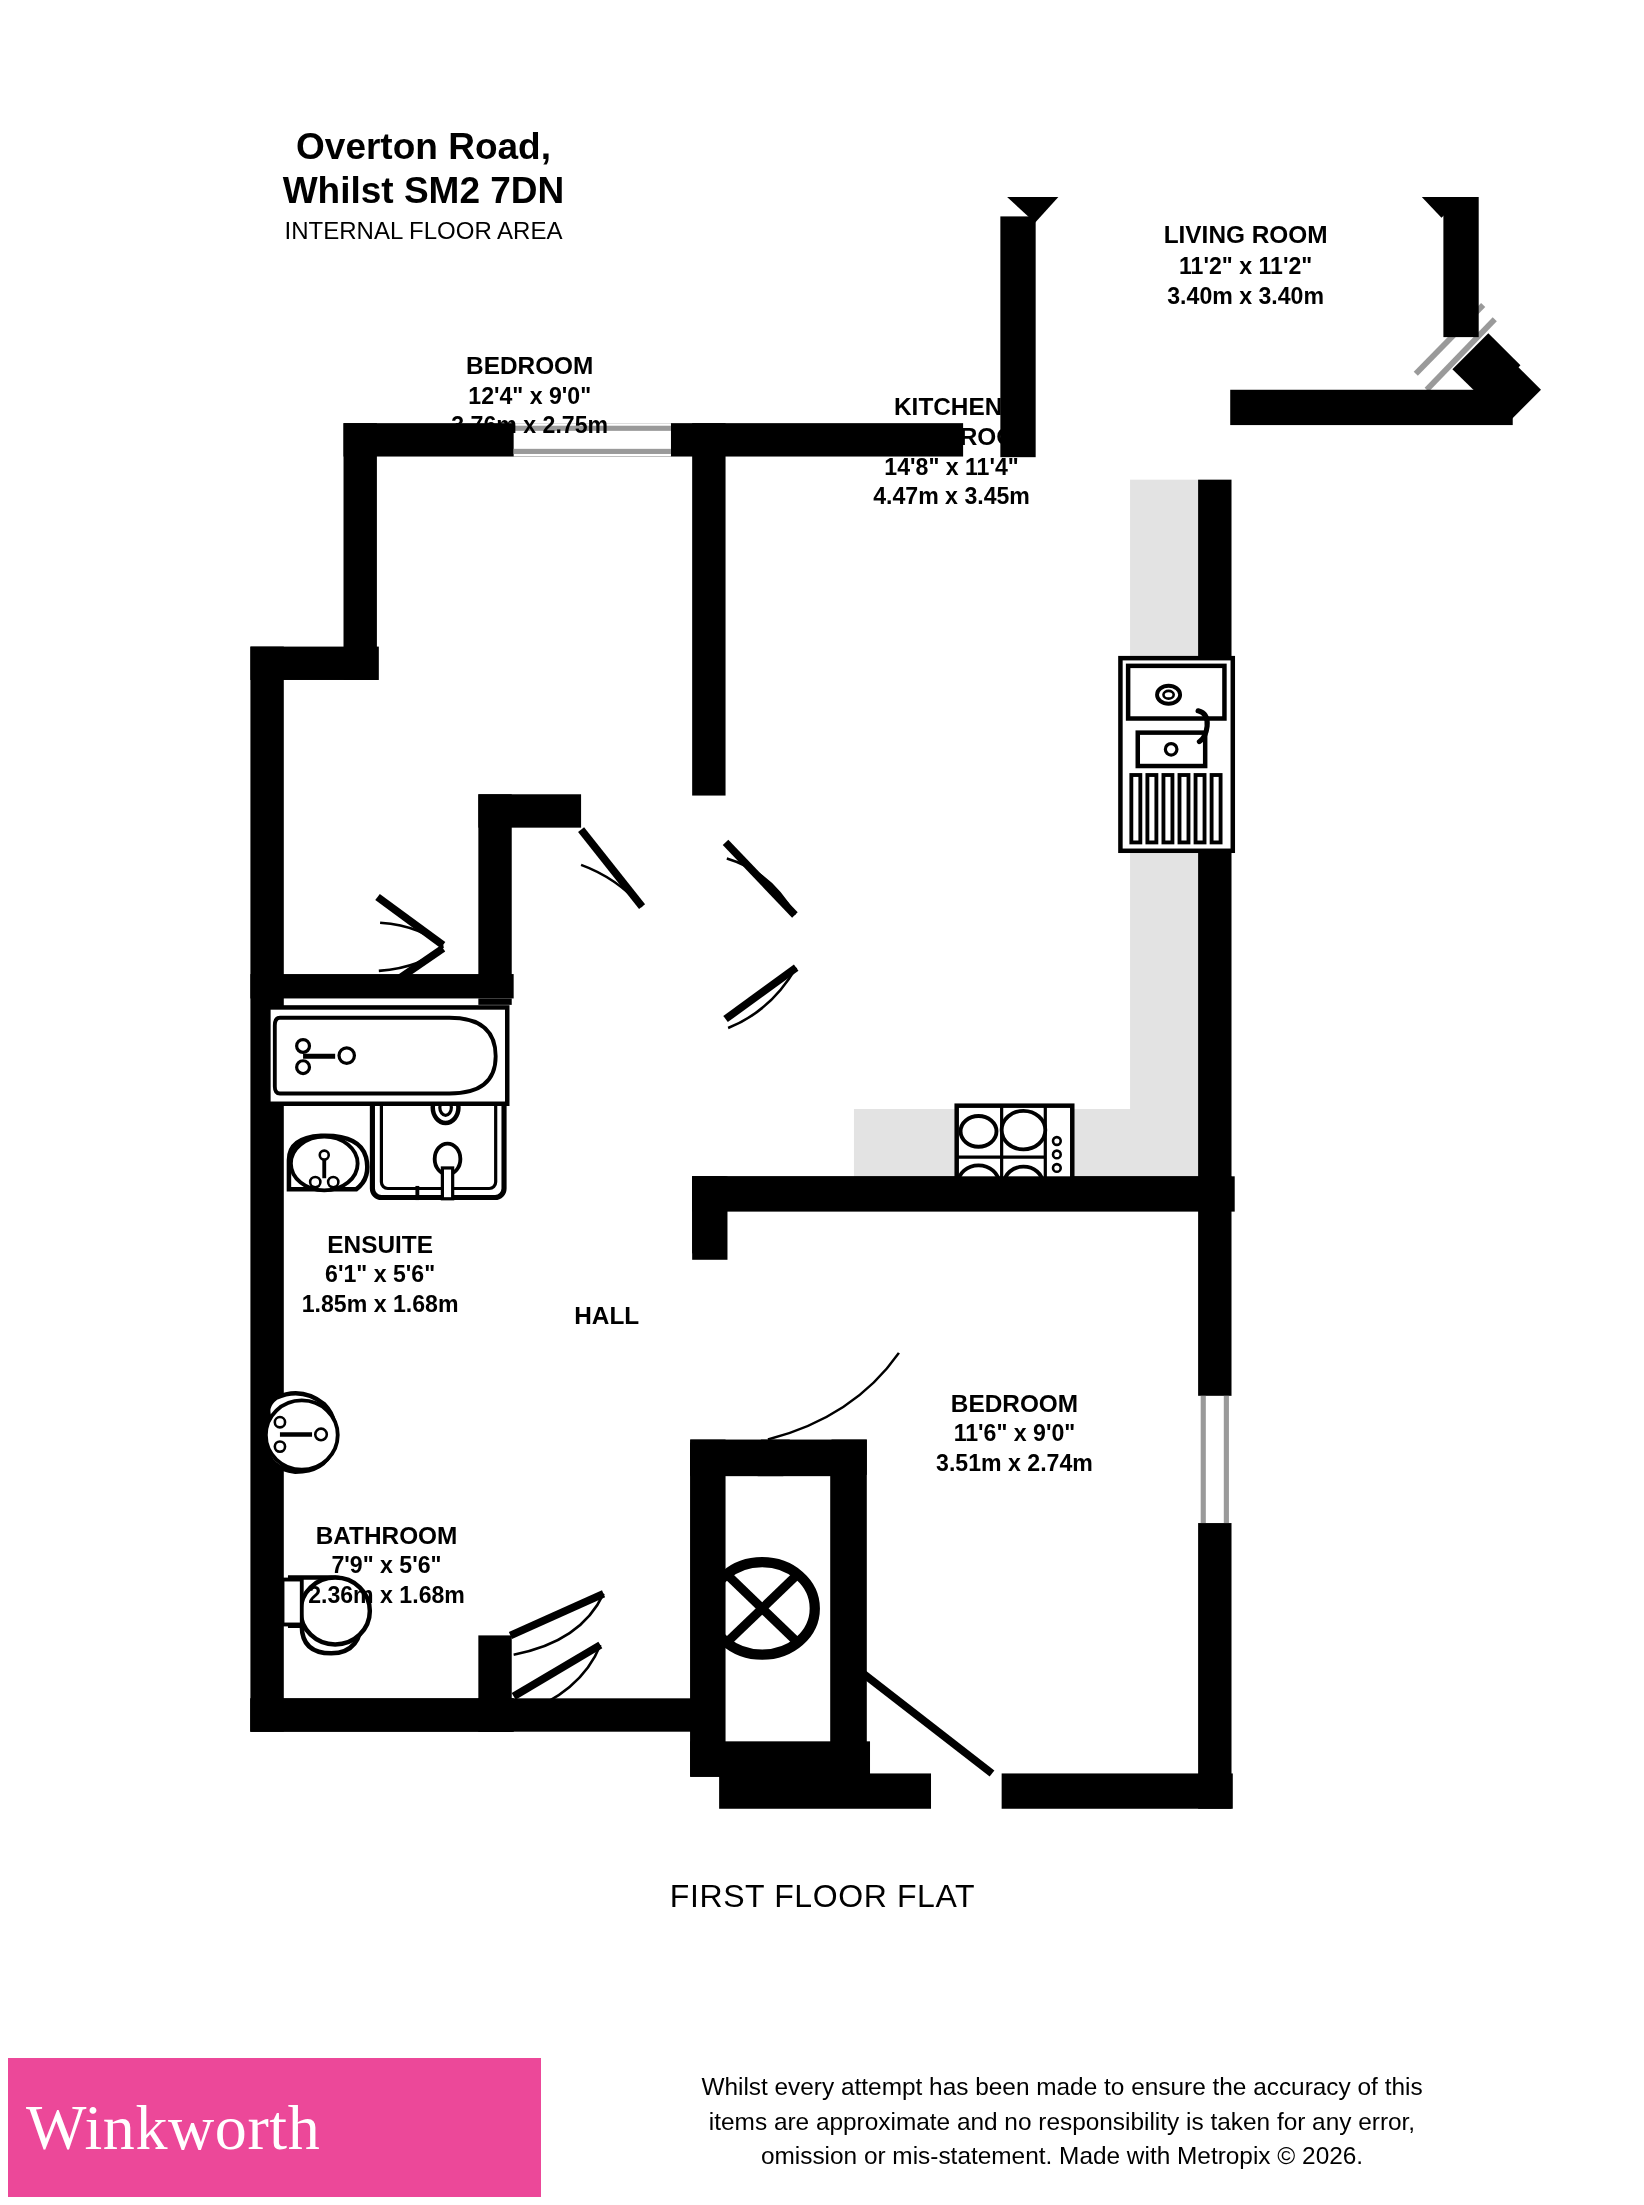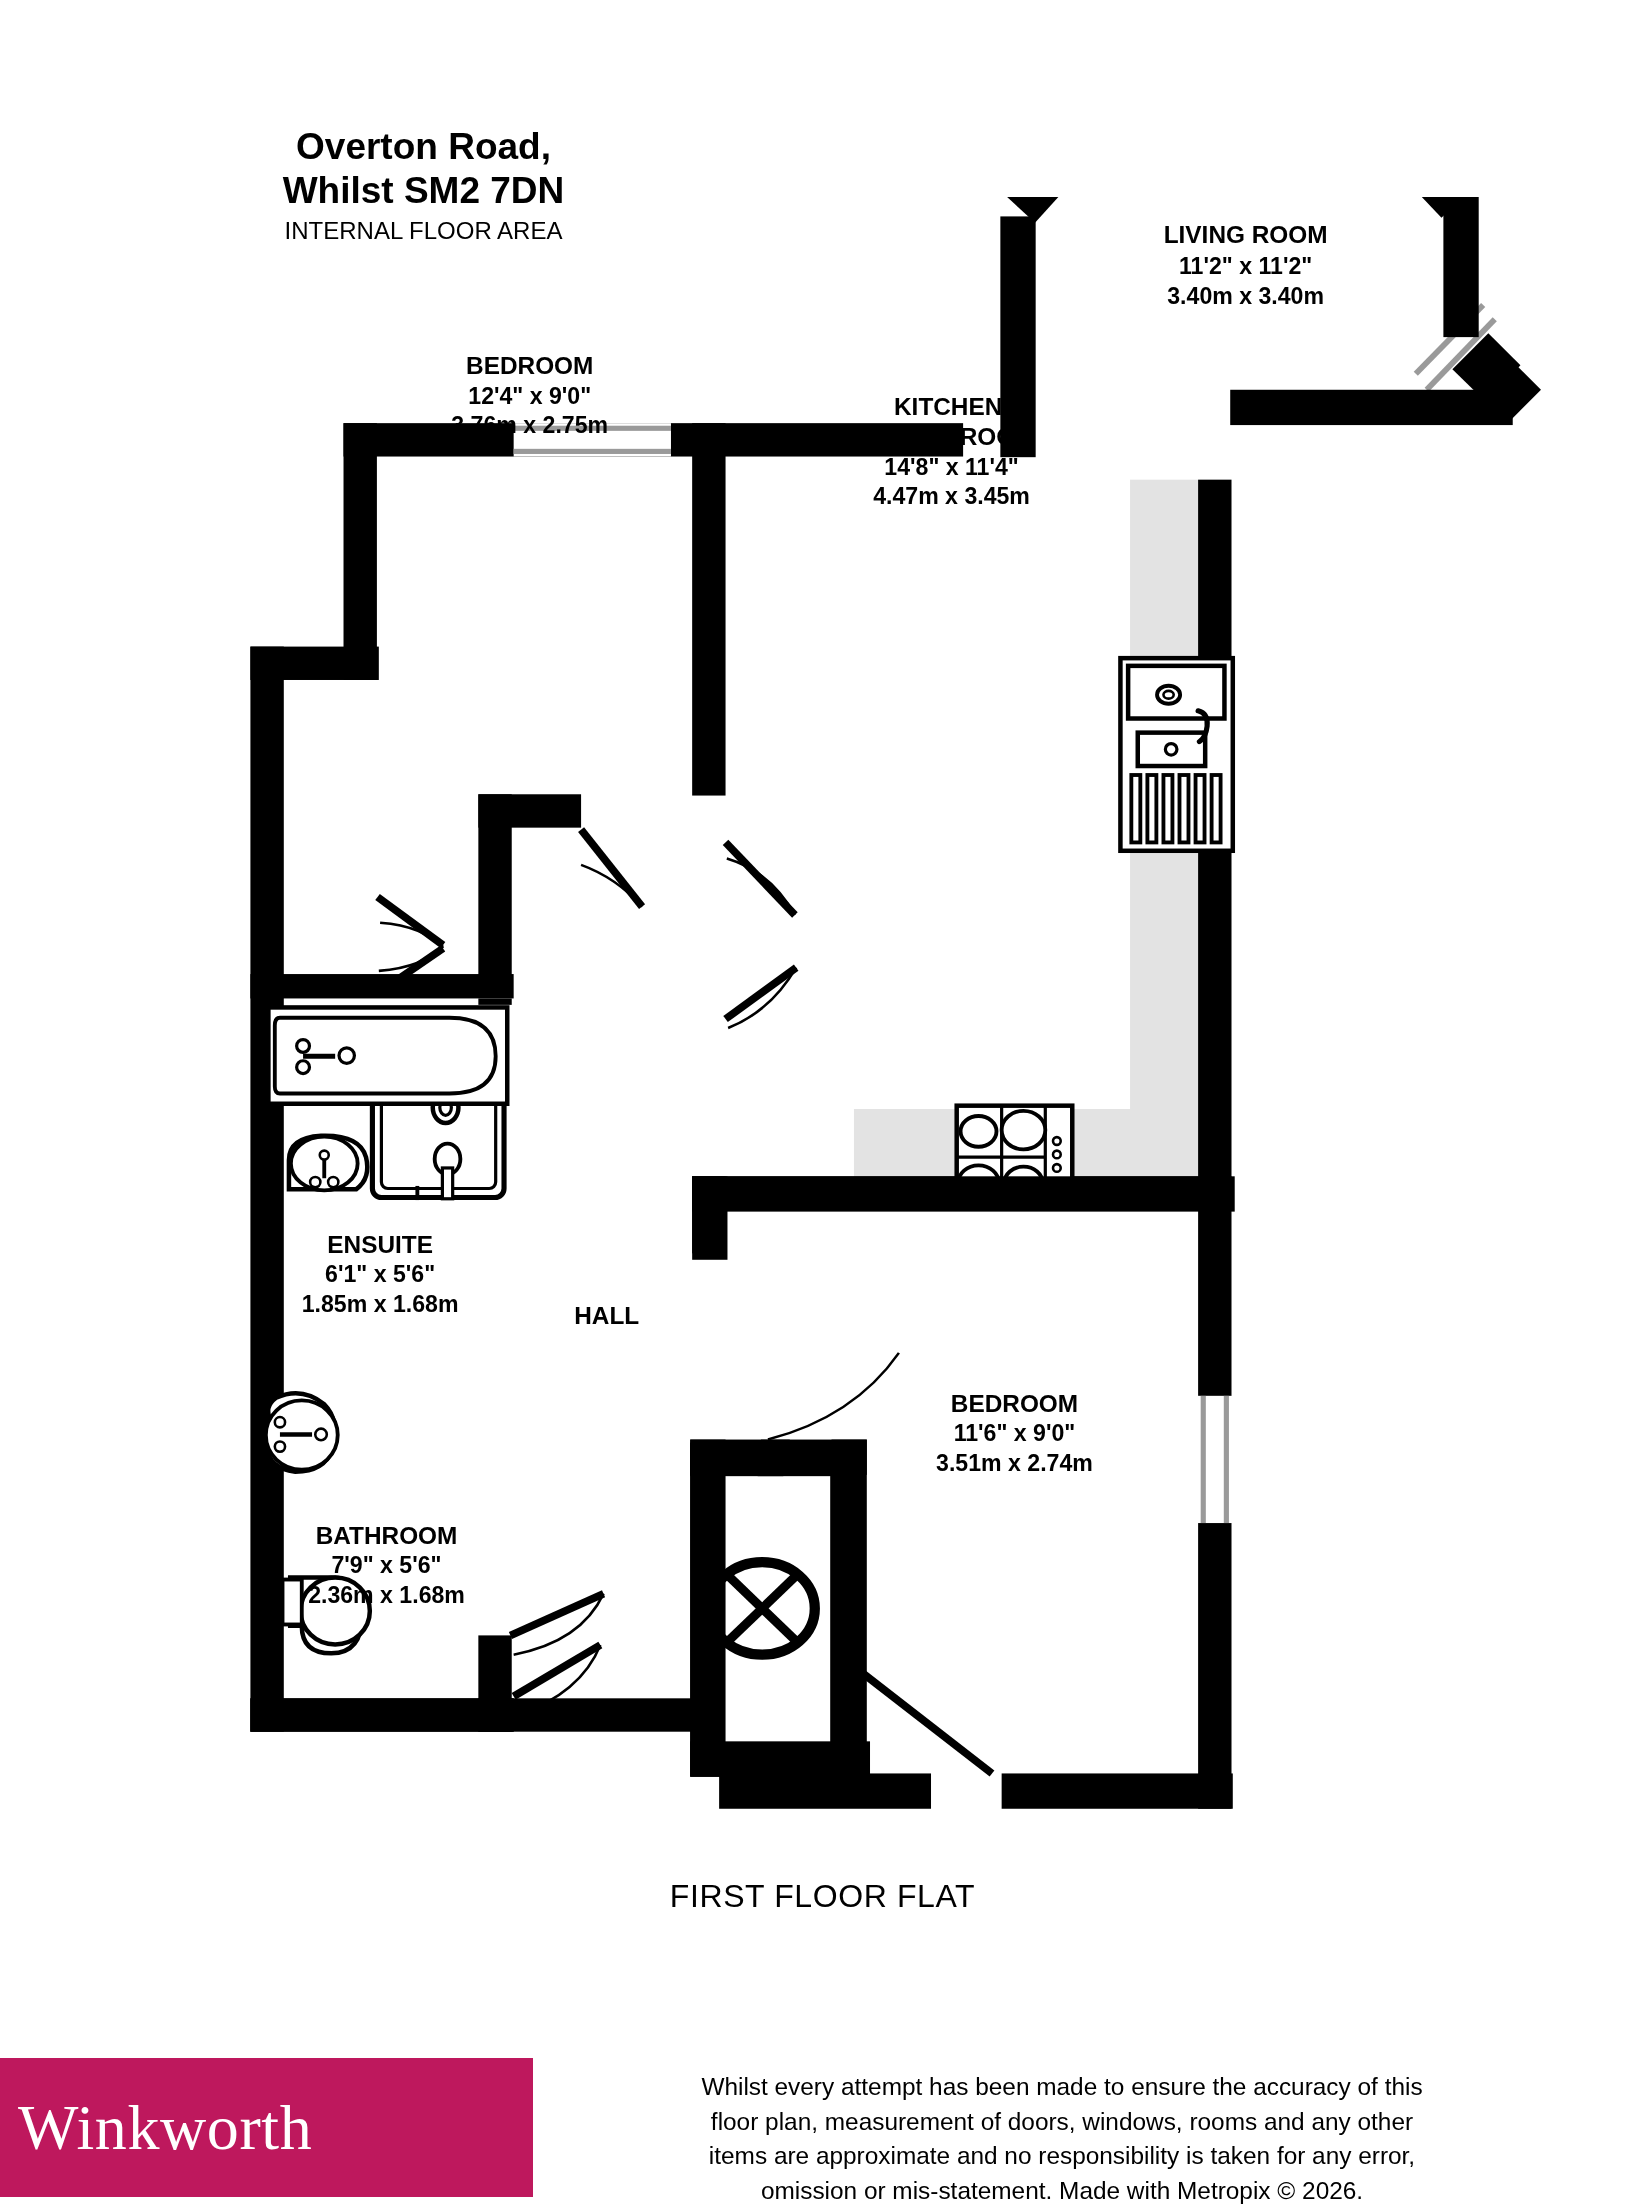--- a/index.html
+++ b/index.html
@@ -60,25 +60,25 @@
   
   #footer {
     position: absolute;
     left: 0;
     top: 2058px;
     width: 1645px;
     height: 148px;
   }
   #brand-logo {
     position: absolute;
-    left: 0;
+    left: 8px;
     top: 0;
     width: 533px;
     height: 139px;
-    background: #be185d;
+    background: #ec4899;
     display: flex;
     align-items: center;
   }
   #brand-logo .brand-text {
     color: #ffffff;
     font-family: "Liberation Serif", serif;
     font-size: 64px;
     letter-spacing: 0.6px;
     padding-left: 18px;
     line-height: 1;
@@ -440,18 +440,17 @@
 </div>
 
 <div id="floor-caption">FIRST FLOOR FLAT</div>
 
 <div id="footer">
   <div id="brand-logo">
     <span class="brand-text">Winkworth</span>
   </div>
   <div id="disclaimer">
     <span class="dline">Whilst every attempt has been made to ensure the accuracy of this</span>
-    <span class="dline">floor plan, measurement of doors, windows, rooms and any other</span>
     <span class="dline">items are approximate and no responsibility is taken for any error,</span>
     <span class="dline">omission or mis-statement. Made with Metropix © 2026.</span>
   </div>
 </div>
 
 
 </body></html>

